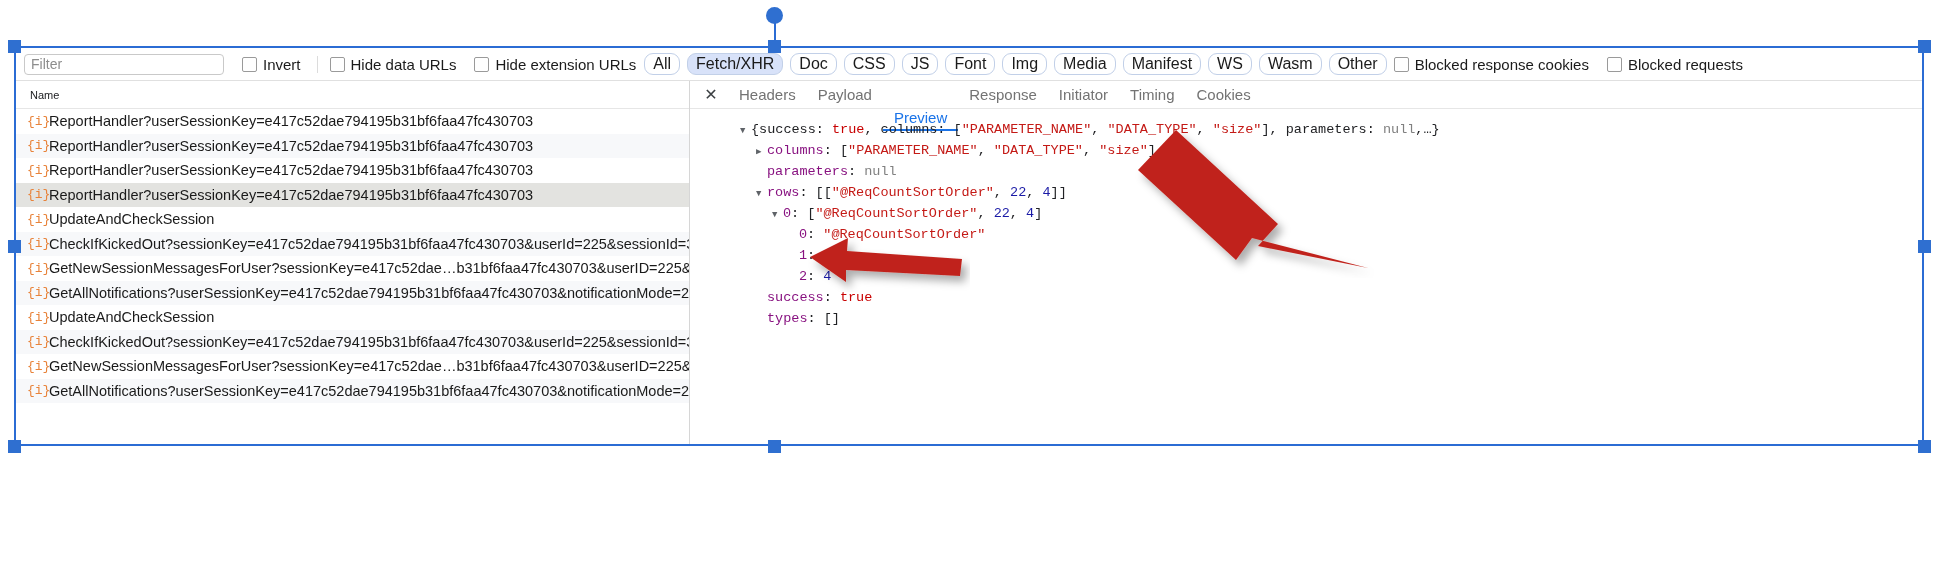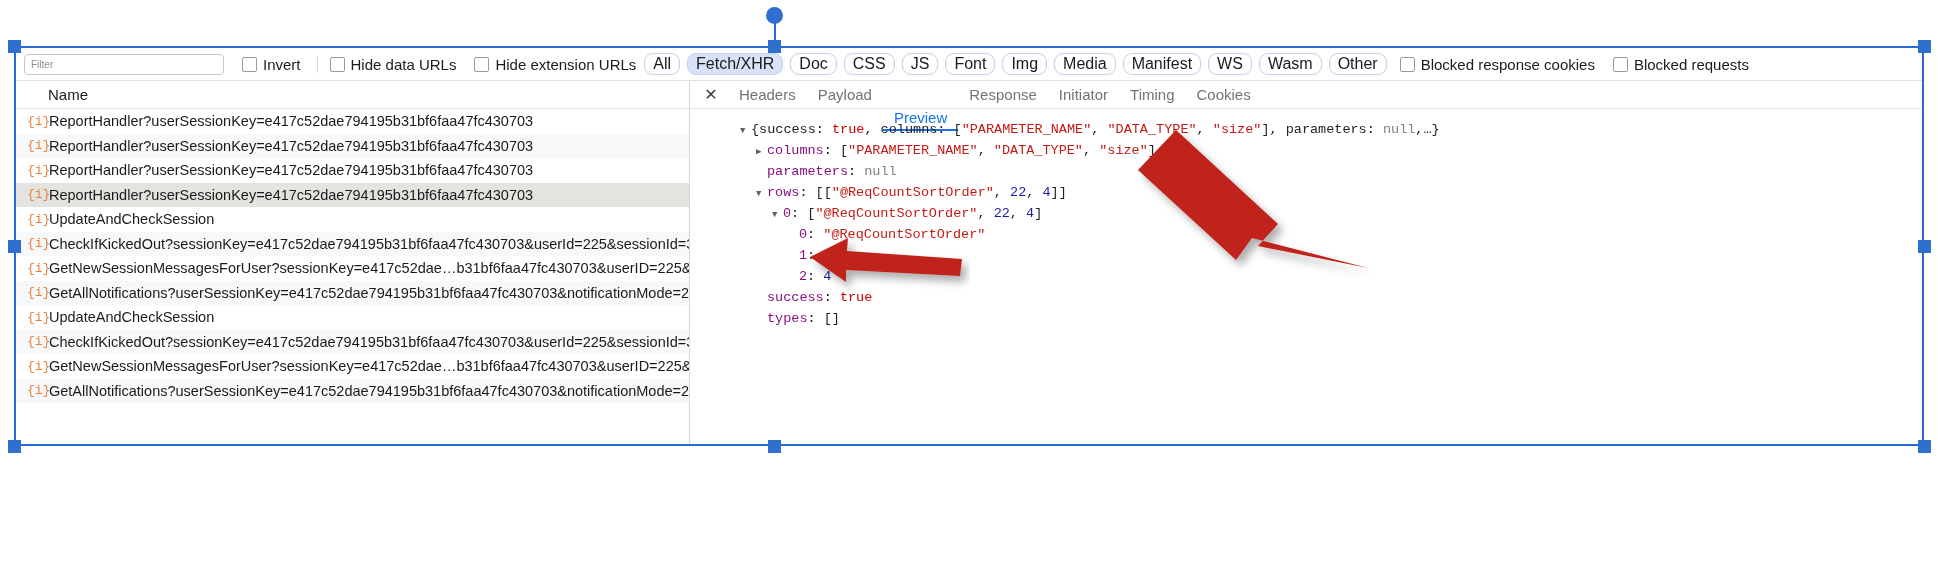--- a/index.html
+++ b/index.html
@@ -61,21 +61,21 @@
     border-bottom:1px solid #e0e0e0;
     background:#ffffff;
     font-size:15px;
     color:#202124;
   }
   #filter-input{
     width:200px;height:21px;
     border:1px solid #c9c9c9;
     border-radius:4px;
     padding:1px 6px;
-    font-size:10px;
+    font-size:14px;
     font-family:"Liberation Sans", sans-serif;
     color:#202124;
     background:#fff;
     outline:none;
     box-sizing:border-box;
   }
   #filter-input::placeholder{color:#8d8d8d;}
   .cb-wrap{
     display:flex;align-items:center;
     margin-left:18px;
@@ -123,22 +123,22 @@
   #left-pane{
     width:673px;
     flex:0 0 673px;
     border-right:1px solid #d6d6d6;
     background:#fff;
     overflow:hidden;
   }
   #name-header{
     height:27px;
     display:flex;align-items:center;
-    padding-left:32px;
-    font-size:15px;
+    padding-left:14px;
+    font-size:11px;
     color:#202124;
     border-bottom:1px solid #e6e6e6;
     background:#fff;
     text-align:right;
   }
   .req-row{
     height:24.5px;
     display:flex;align-items:center;
     padding-left:11px;
     font-size:14.5px;
@@ -268,21 +268,21 @@
       <span class="pill">JS</span>
       <span class="pill">Font</span>
       <span class="pill">Img</span>
       <span class="pill">Media</span>
       <span class="pill">Manifest</span>
       <span class="pill">WS</span>
       <span class="pill">Wasm</span>
       <span class="pill">Other</span>
     </div>
 
-    <label class="cb-wrap" style="margin-left:6px">
+    <label class="cb-wrap" style="margin-left:0">
       <span class="cb"></span>
       <span>Blocked response cookies</span>
     </label>
 
     <label class="cb-wrap">
       <span class="cb"></span>
       <span>Blocked requests</span>
     </label>
   </div>
 

